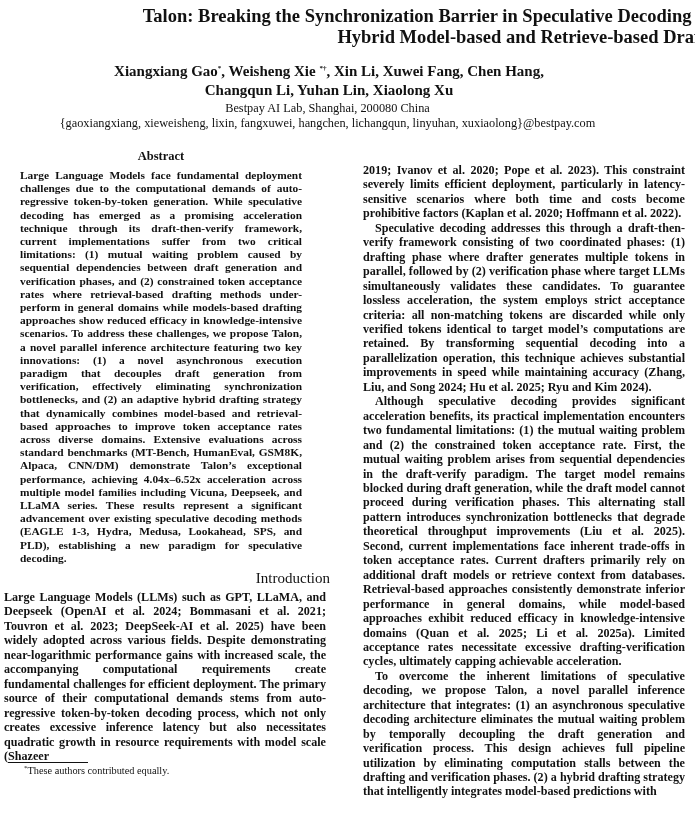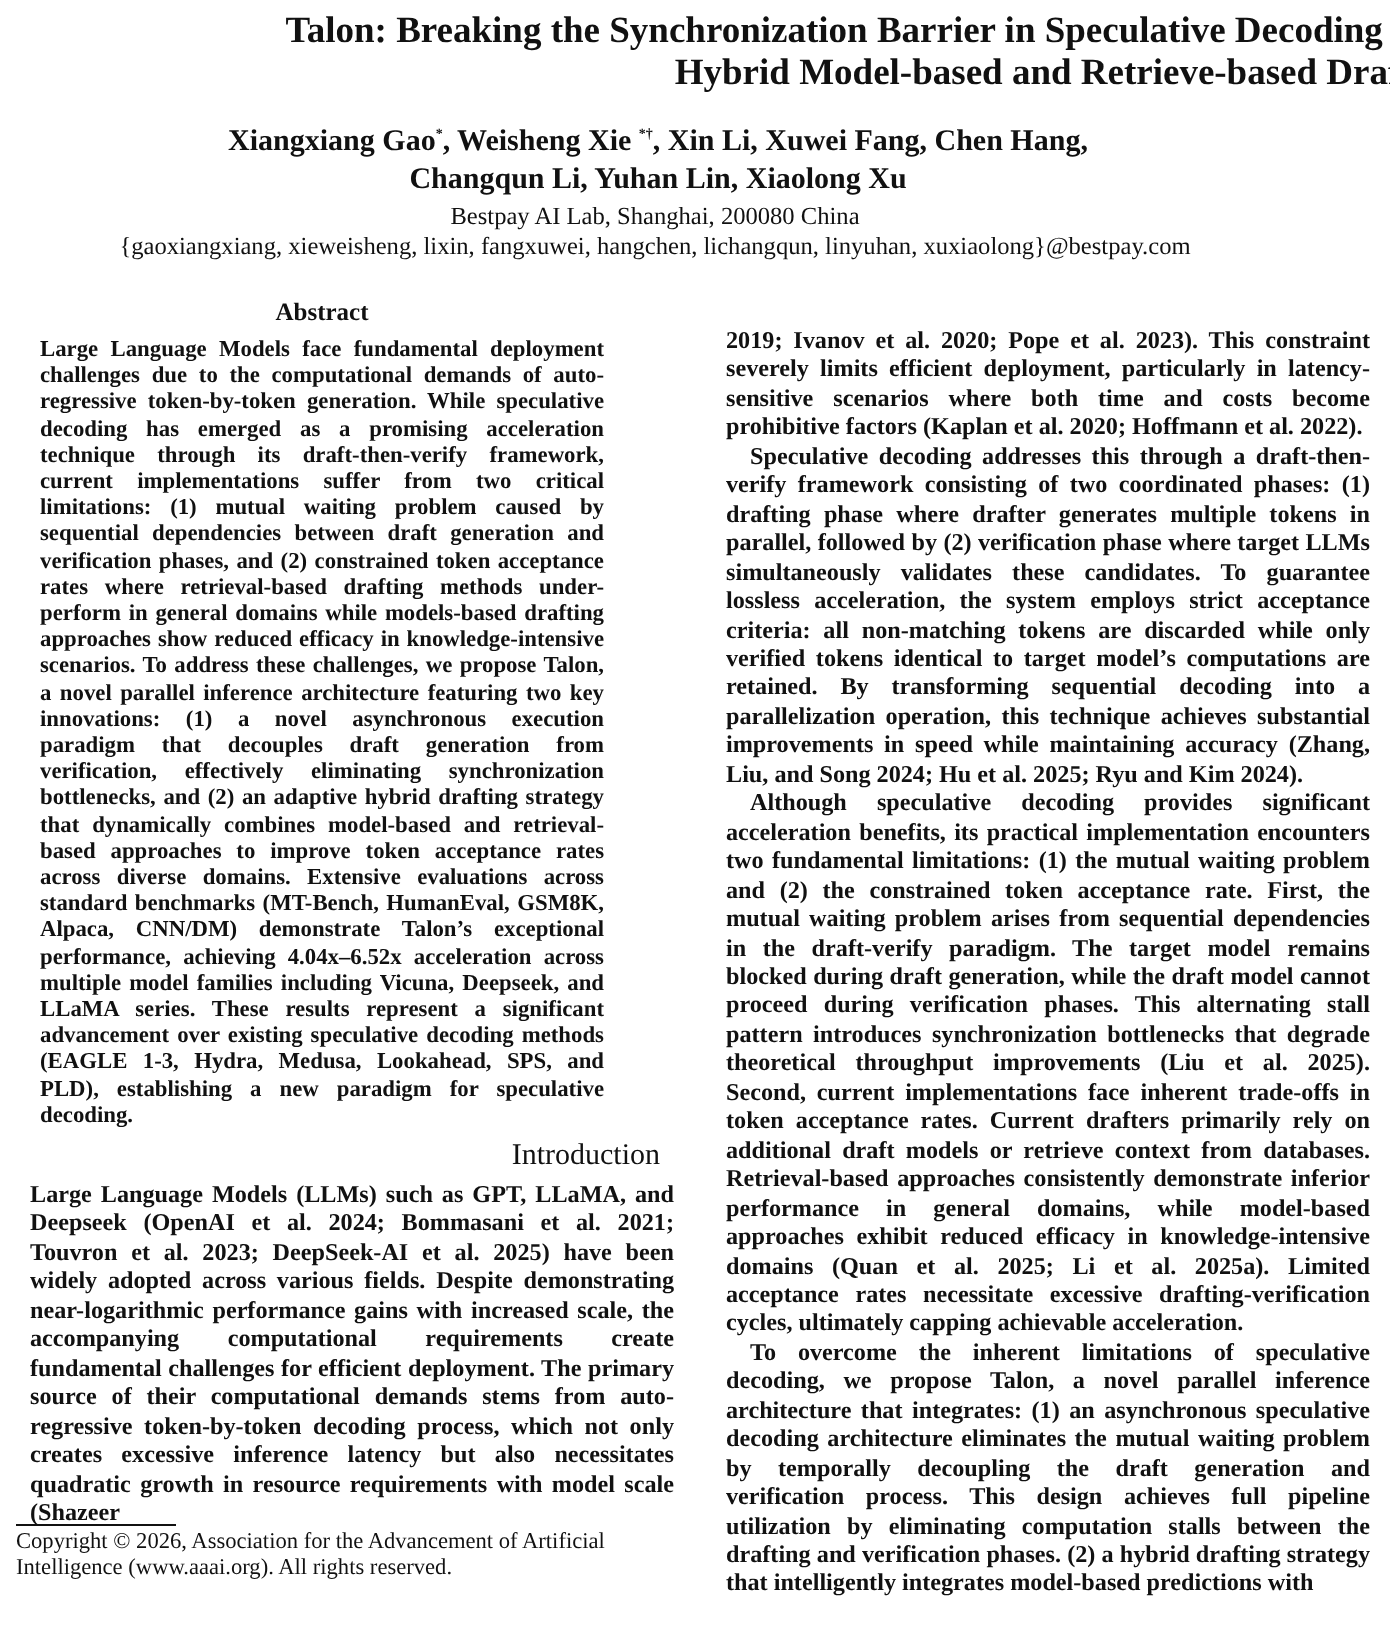--- a/index.html
+++ b/index.html
@@ -19,21 +19,21 @@
     position: absolute; left: 0; top: 101px; width: 655px; text-align: center;
     font-size: 12.3px; line-height: 15px;
   }
   .col { position: absolute; font-size: 12.1px; line-height: 14.45px; text-align: justify; }
   .col-left { left: 8px; top: 149px; width: 306px; }
   .col-right { left: 363px; top: 163px; width: 322px; }
   .abstract-heading { text-align: center; font-weight: bold; font-size: 12.5px; margin: 0 0 6px 0; line-height: 14px; }
   .abstract-body { padding: 0 12px 0 12px; font-size: 11.4px; line-height: 13.2px; margin: 0; }
   .section-heading { text-align: right; font-weight: normal; font-size: 15px; margin: 0; line-height: 18px; }
   .intro-heading-wrap { position: absolute; left: 8px; top: 569px; width: 322px; }
-  .intro-body { position: absolute; left: 15px; top: 590px; width: 322px; font-size: 12.1px; line-height: 14.45px; text-align: justify; margin: 0; }
+  .intro-body { position: absolute; left: 4px; top: 590px; width: 322px; font-size: 12.1px; line-height: 14.45px; text-align: justify; margin: 0; }
   p { margin: 0; font-weight: bold; }
   .indent { text-indent: 12px; }
   .footnote-rule { position: absolute; left: 8px; top: 762px; width: 80px; border-top: 1px solid #111; }
   .footnotes { position: absolute; left: 8px; top: 765px; width: 322px; font-size: 10.3px; line-height: 12.7px; }
   .fn { padding-left: 16px; }
   sup { font-size: 7px; vertical-align: super; line-height: 0; }
 </style>
 </head>
 <body>
 
@@ -57,21 +57,21 @@
   <p class="abstract-body"><span>Large Language Models face fundamental deployment challenges due to the computational demands of auto-regressive token-by-token generation. While speculative decoding has emerged as a promising acceleration technique through its draft-then-verify framework, current implementations suffer from two critical limitations: (1) mutual waiting problem caused by sequential dependencies between draft generation and verification phases, and (2) constrained token acceptance rates where retrieval-based drafting methods under-perform in general domains while models-based drafting approaches show reduced efficacy in knowledge-intensive scenarios. To address these challenges, we propose Talon, a novel parallel inference architecture featuring two key innovations: (1) </span><b>a novel asynchronous execution paradigm</b><span> that decouples draft generation from verification, effectively eliminating synchronization bottlenecks, and (2) </span><b>an adaptive hybrid drafting strategy</b><span> that dynamically combines model-based and retrieval-based approaches to improve token acceptance rates across diverse domains. Extensive evaluations across standard benchmarks (MT-Bench, HumanEval, GSM8K, Alpaca, CNN/DM) demonstrate Talon’s exceptional performance, achieving 4.04x–6.52x acceleration across multiple model families including Vicuna, Deepseek, and LLaMA series. These results represent a significant advancement over existing speculative decoding methods (EAGLE 1-3, Hydra, Medusa, Lookahead, SPS, and PLD), establishing a new paradigm for speculative decoding.</span></p>
 </div>
 
 <div class="intro-heading-wrap">
   <div class="section-heading">Introduction</div>
 </div>
 <p class="intro-body">Large Language Models (LLMs) such as GPT, LLaMA, and Deepseek (OpenAI et al. 2024; Bommasani et al. 2021; Touvron et al. 2023; DeepSeek-AI et al. 2025) have been widely adopted across various fields. Despite demonstrating near-logarithmic performance gains with increased scale, the accompanying computational requirements create fundamental challenges for efficient deployment. The primary source of their computational demands stems from auto-regressive token-by-token decoding process, which not only creates excessive inference latency but also necessitates quadratic growth in resource requirements with model scale (Shazeer</p>
 
 <div class="footnote-rule"></div>
 <div class="footnotes">
-  <div style="font-size:11.3px;line-height:13px;">Copyright © 2026, Association for the Advancement of Artificial Intelligence (www.aaai.org). All rights reserved.</div>
+  <div class="fn"><sup>*</sup><span>These authors contributed equally.</span></div>
 </div>
 
 <div class="col col-right">
   <p>2019; Ivanov et al. 2020; Pope et al. 2023). This constraint severely limits efficient deployment, particularly in latency-sensitive scenarios where both time and costs become prohibitive factors (Kaplan et al. 2020; Hoffmann et al. 2022).</p>
   <p class="indent">Speculative decoding addresses this through a draft-then-verify framework consisting of two coordinated phases: (1) drafting phase where drafter generates multiple tokens in parallel, followed by (2) verification phase where target LLMs simultaneously validates these candidates. To guarantee lossless acceleration, the system employs strict acceptance criteria: all non-matching tokens are discarded while only verified tokens identical to target model’s computations are retained. By transforming sequential decoding into a parallelization operation, this technique achieves substantial improvements in speed while maintaining accuracy (Zhang, Liu, and Song 2024; Hu et al. 2025; Ryu and Kim 2024).</p>
   <p class="indent">Although speculative decoding provides significant acceleration benefits, its practical implementation encounters two fundamental limitations: (1) the mutual waiting problem and (2) the constrained token acceptance rate. First, the mutual waiting problem arises from sequential dependencies in the draft-verify paradigm. The target model remains blocked during draft generation, while the draft model cannot proceed during verification phases. This alternating stall pattern introduces synchronization bottlenecks that degrade theoretical throughput improvements (Liu et al. 2025). Second, current implementations face inherent trade-offs in token acceptance rates. Current drafters primarily rely on additional draft models or retrieve context from databases. Retrieval-based approaches consistently demonstrate inferior performance in general domains, while model-based approaches exhibit reduced efficacy in knowledge-intensive domains (Quan et al. 2025; Li et al. 2025a). Limited acceptance rates necessitate excessive drafting-verification cycles, ultimately capping achievable acceleration.</p>
   <p class="indent"><span>To overcome the inherent limitations of speculative decoding, we propose Talon, a novel parallel inference architecture that integrates: (1) </span><b>an asynchronous speculative decoding architecture</b><span> eliminates the mutual waiting problem by temporally decoupling the draft generation and verification process. This design achieves full pipeline utilization by eliminating computation stalls between the drafting and verification phases. (2) </span><b>a hybrid drafting strategy</b><span> that intelligently integrates model-based predictions with</span></p>
 </div>
 
 </body></html>

